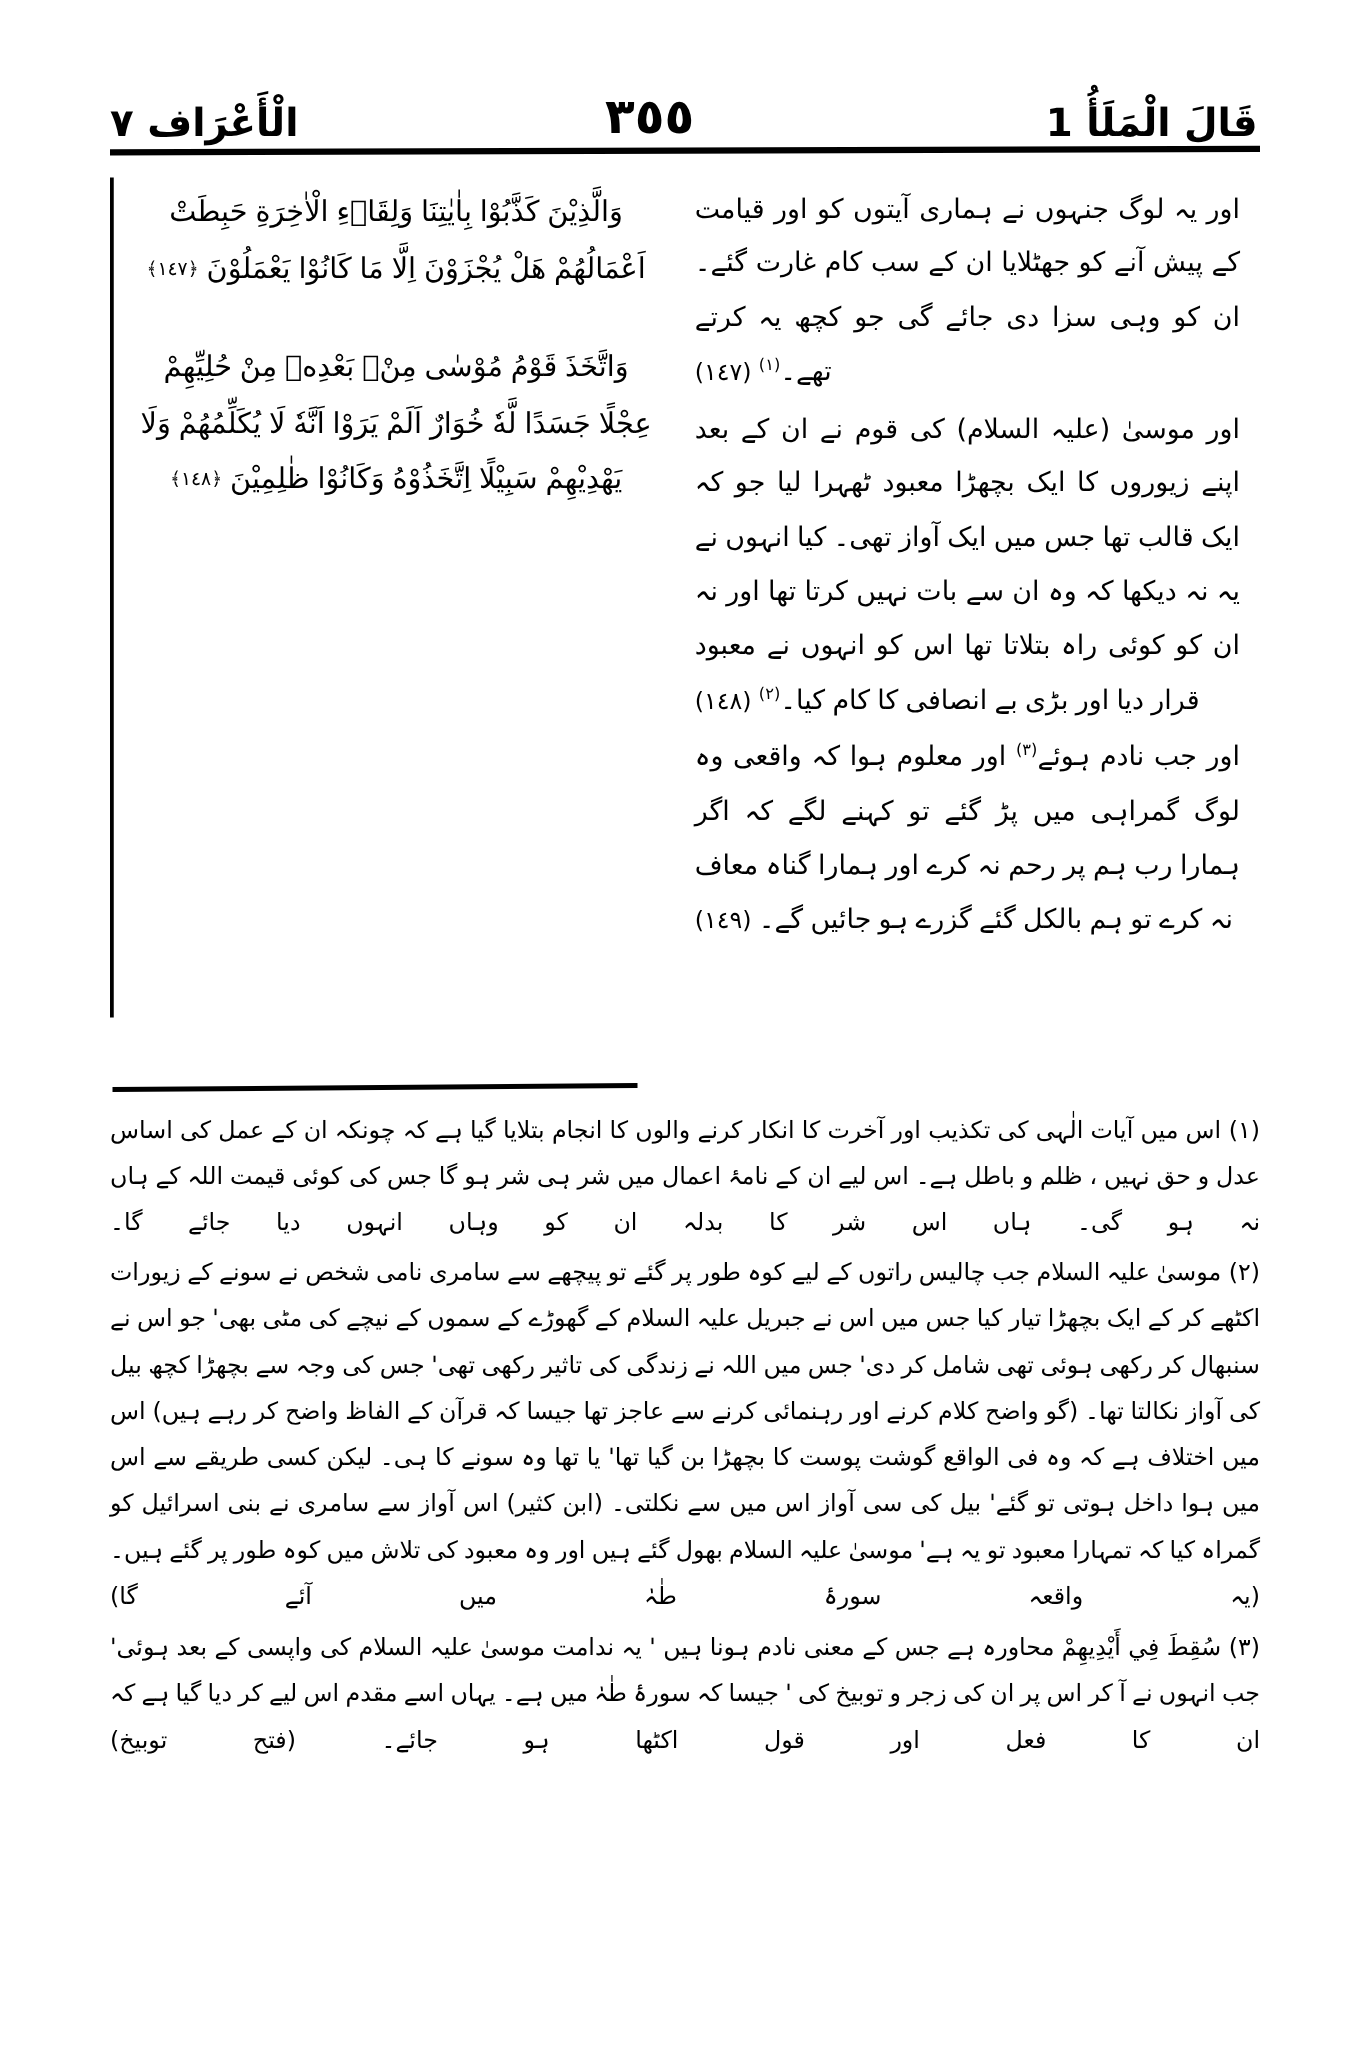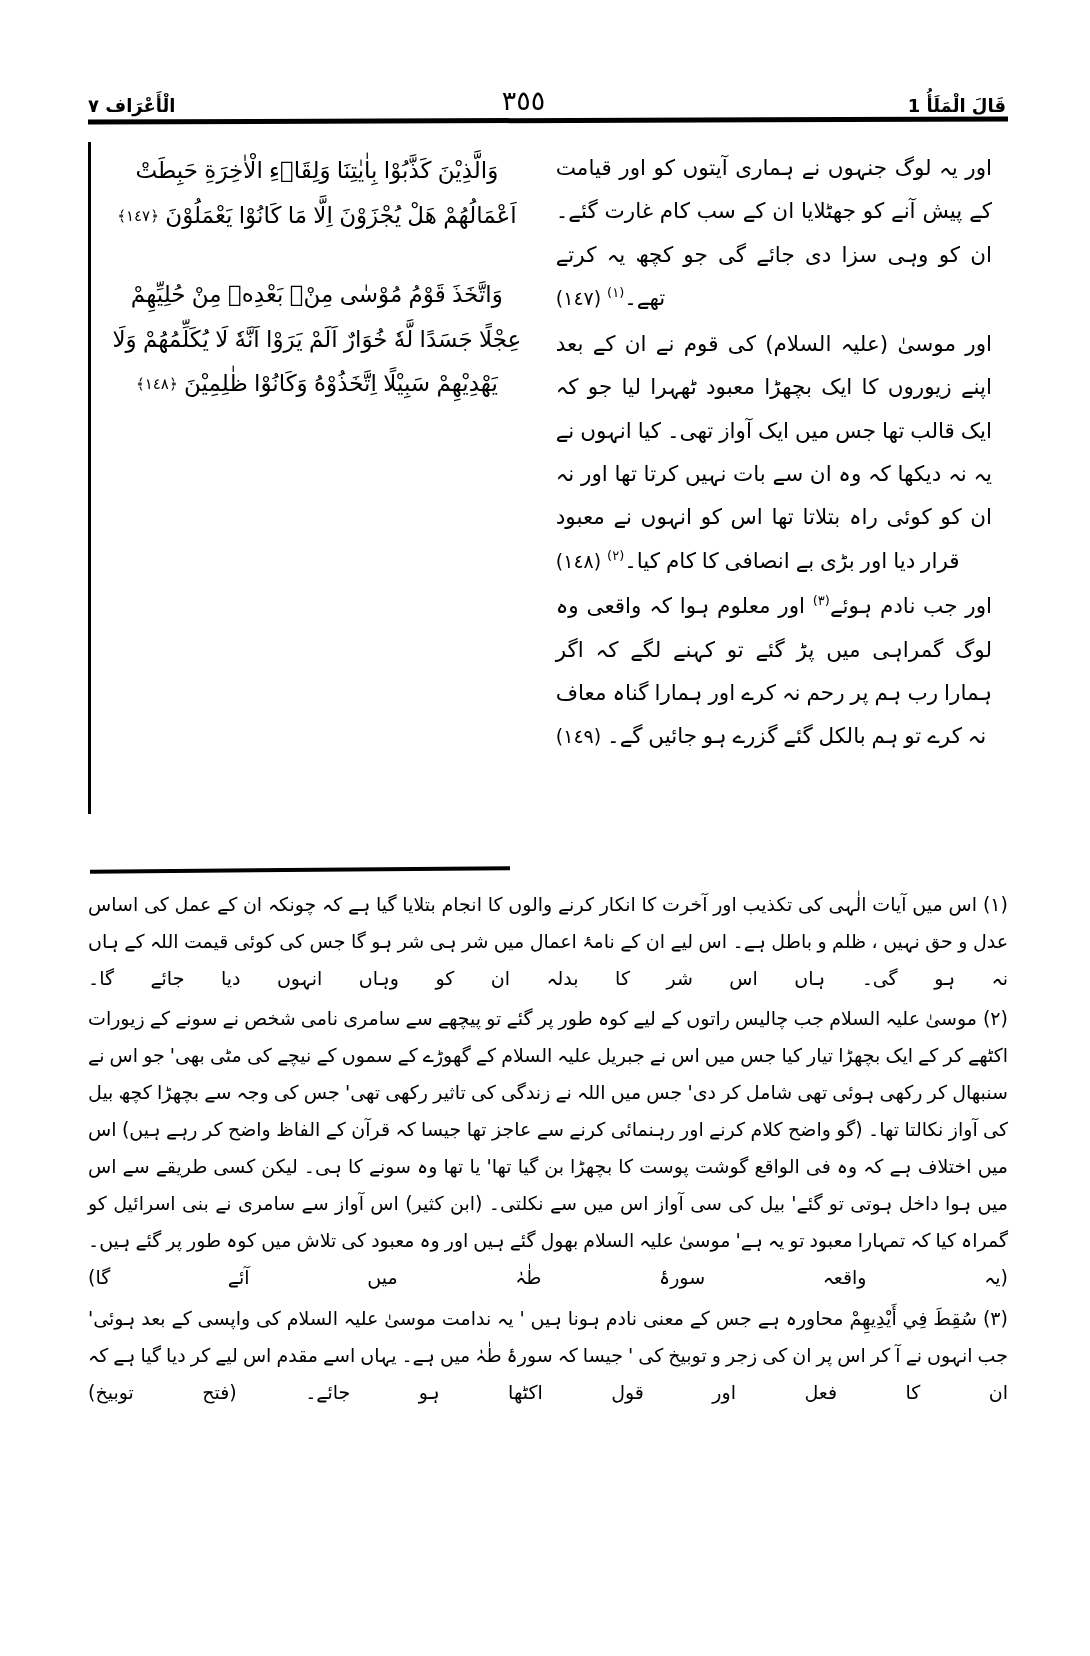--- a/index.html
+++ b/index.html
@@ -32,32 +32,32 @@
     width: 918px;
     height: 54px;
     display: flex;
     flex-direction: row;
     align-items: flex-end;
     justify-content: space-between;
     direction: rtl;
   }
   .hdr-juz, .hdr-surah {
     font-family: "DejaVu Sans", sans-serif;
-    font-size: 18px;
+    font-size: 31px;
     line-height: 1.1;
     white-space: nowrap;
     font-weight: 600;
     letter-spacing: -0.5px;
   }
   .hdr-juz { padding-left: 4px; }
   .hdr-surah { padding-right: 4px; }
   .hdr-page {
     font-family: "DejaVu Sans", sans-serif;
-    font-size: 27px;
-    font-weight: 400;
+    font-size: 39px;
+    font-weight: 700;
     line-height: 1.1;
     white-space: nowrap;
     position: relative;
     left: -18px;
   }
 
   .header-rule {
     position: absolute;
     left: 88px;
     top: 118px;

